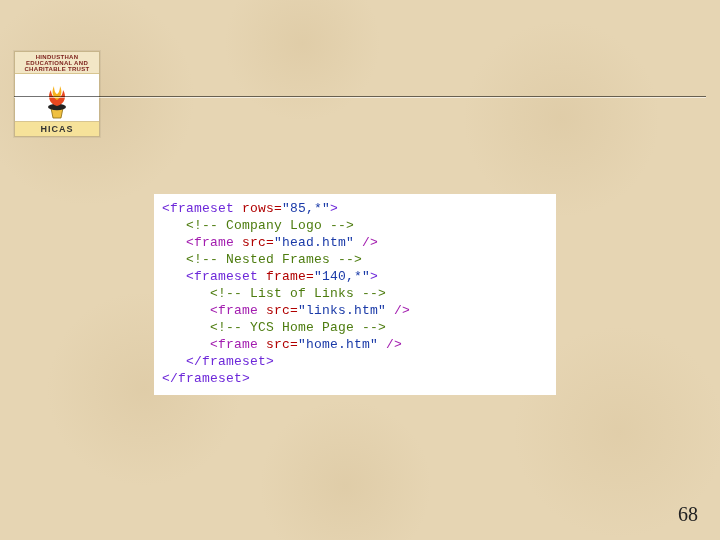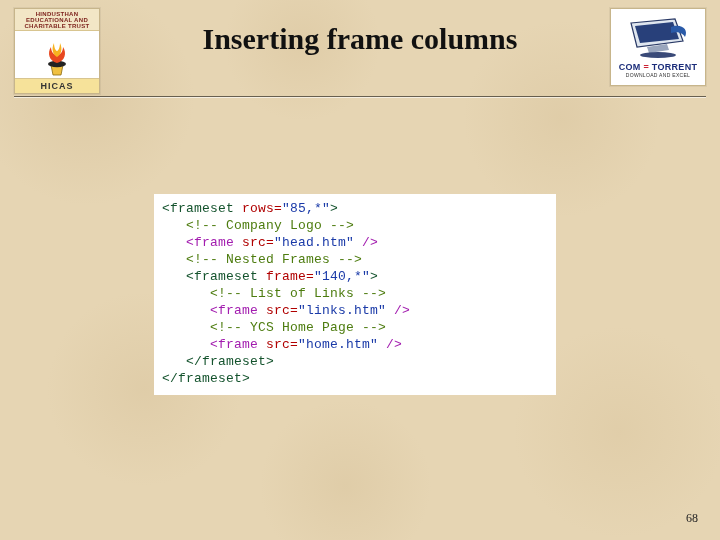--- a/index.html
+++ b/index.html
@@ -39,20 +39,21 @@
     align-items: center;
     justify-content: center;
     font-family: Arial, sans-serif;
     overflow: hidden;
   }
   .logo-left {
     left: 14px;
     width: 86px;
     height: 86px;
     background: linear-gradient(#fff, #fff);
+    margin-top: 43px;
   }
   .logo-left .top-text {
     font-size: 6px;
     letter-spacing: 0.3px;
     color: #7a1d18;
     font-weight: bold;
     text-align: center;
     line-height: 1.0;
     padding: 2px 2px 1px 2px;
     background: #f2e6c6;
@@ -146,31 +147,31 @@
   }
   .code-box pre {
     margin: 0;
     font-family: "OCR A Std", "Courier New", Courier, monospace;
     font-size: 13px;
     line-height: 17px;
     color: #000;
     white-space: pre;
     letter-spacing: 0.2px;
   }
-  .code-box pre .k  { color: #14532d; } 
+  .code-box pre .k  { color: #6d28d9; } 
   .code-box pre .cm { color: #4d7c0f; } 
   .code-box pre .t  { color: #a21caf; } 
   .code-box pre .s  { color: #1a3aa8; } 
   .code-box pre .a  { color: #b00000; font-family: Liberation Mono, monospace; } 
 
   .page-num {
     position: absolute;
     right: 22px;
     bottom: 14px;
-    font-size: 12px;
+    font-size: 20px;
     color: #222;
     font-family: "Times New Roman", Times, serif;
     margin-left: 48px;
   }
 </style>
 </head>
 <body>
 
 <div class="slide">
 
@@ -181,37 +182,21 @@
         <rect x="0" y="0" width="48" height="44" fill="#fff"></rect>
         <path d="M18 32 L30 32 L28 42 L20 42 Z" fill="#f0c040" stroke="#8a6a10" stroke-width="0.8"></path>
         <ellipse cx="24" cy="31" rx="9" ry="3.2" fill="#222"></ellipse>
         <path d="M18 14 C14 20 16 28 24 30 C32 28 34 20 30 14 C30 19 27 22 24 22 C21 22 18 19 18 14 Z" fill="#e8471f"></path>
         <path d="M21 10 C18 16 20 22 24 24 C28 22 30 16 27 10 C27 15 25 18 24 18 C23 18 21 15 21 10 Z" fill="#f7b21f"></path>
       </svg>
     </div>
     <div class="bottom-text">HICAS</div>
   </div>
 
-  <div class="logo-right">
-    <div class="mon">
-      <svg width="70" height="44" viewBox="0 0 70 44">
-        <path d="M8 6 L52 2 L60 24 L14 30 Z" fill="#dfe6ef" stroke="#2a3a66" stroke-width="1.2"></path>
-        <path d="M12 9 L50 5 L56 22 L17 26 Z" fill="#28407a"></path>
-        <path d="M24 30 L44 27 L46 33 L26 36 Z" fill="#9aa6bd"></path>
-        <ellipse cx="35" cy="38" rx="18" ry="3" fill="#3a4a78"></ellipse>
-        <path d="M48 10 C58 6 66 12 62 20 C60 16 54 14 48 16 Z" fill="#2a5aa8"></path>
-      </svg>
-    </div>
-    <div class="brand">
-      <span>COM</span><span class="eq"> = </span><span>TORRENT</span>
-    </div>
-    <div class="sub">DOWNLOAD AND EXCEL</div>
-  </div>
-
-  <div class="title">Inserting frame columns</div>
+
 
   <div class="hr"></div>
 
   <div class="code-box">
     <pre id="code-pre"><span class="k">&lt;frameset </span><span class="a">rows=</span><span class="s">"85,*"</span><span class="k">&gt;</span>
    <span class="cm">&lt;!-- Company Logo --&gt;</span>
    <span class="t">&lt;frame </span><span class="a">src=</span><span class="s">"head.htm"</span><span class="t"> /&gt;</span>
    <span class="cm">&lt;!-- Nested Frames --&gt;</span>
    <span class="k">&lt;frameset </span><span class="a">frame=</span><span class="s">"140,*"</span><span class="k">&gt;</span>
       <span class="cm">&lt;!-- List of Links --&gt;</span>

